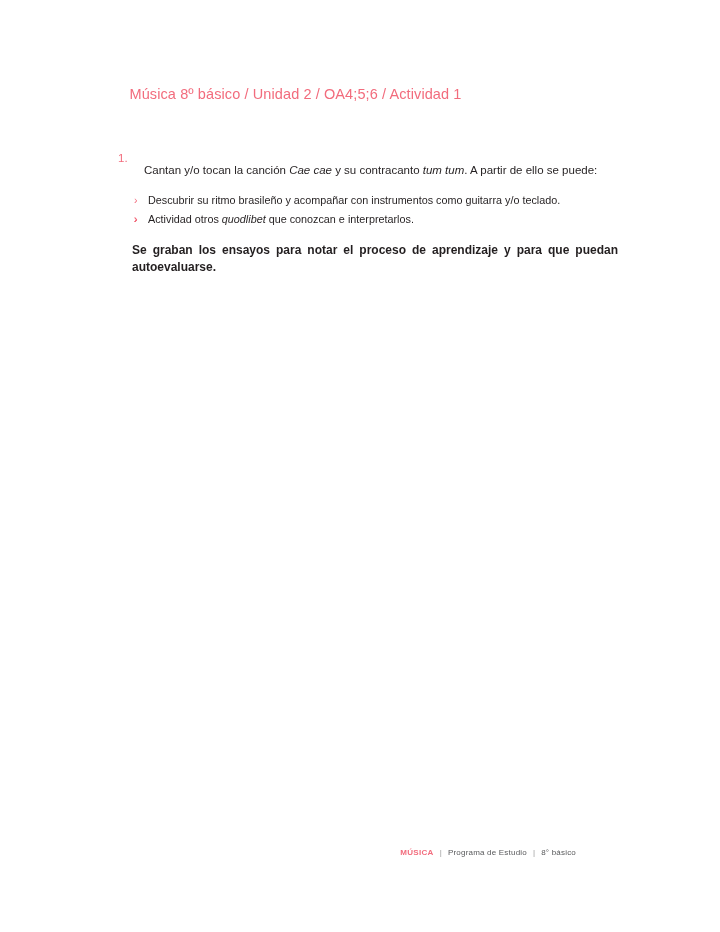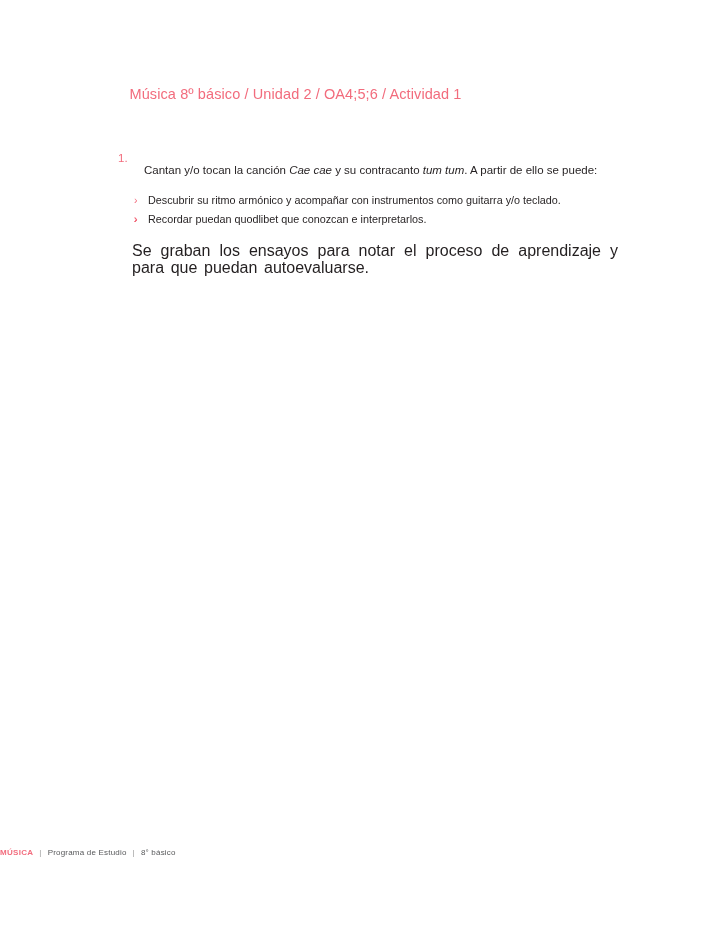--- a/index.html
+++ b/index.html
@@ -77,35 +77,37 @@
   }
   .bullets li .chev {
     position: absolute;
     left: 2px;
     top: 0;
     color: #f26c7d;
     font-size: 10.5px;
     line-height: 18.5px;
   }
   .bullets li .it {
+    font-style: italic;
   }
   .closing {
     margin: 14px 0 0 0;
-    font-size: 16px;
+    font-size: 12px;
     line-height: 17px;
     text-align: justify;
     color: #231f20;
     word-spacing: 2.2px;
+    font-weight: bold;
   }
   .footer {
     position: absolute;
     left: 0;
     top: 848px;
     width: 576px;
-    text-align: left;
+    text-align: right;
     font-size: 8px;
     color: #58595b;
     letter-spacing: 0.2px;
   }
   .footer .subject {
     color: #f26c7d;
     font-weight: 700;
     letter-spacing: 0.3px;
   }
   .footer .sep {
@@ -129,33 +131,33 @@
   <div class="content">
 
     <div class="item">
       <div class="item-number">1.</div>
       <div class="item-body">
 
         <p class="lead"><span>Cantan y/o tocan la canción </span><span class="it">Cae cae</span><span> y su contracanto </span><span class="it">tum tum</span><span>. A  partir de ello se puede:</span></p>
 
         <ul class="bullets">
           <li>
-            <span class="chev">›</span><span>Descubrir su ritmo armónico y acompañar con instrumentos como guitarra y/o teclado.</span>
+            <span class="chev">›</span><span>Descubrir su ritmo brasileño y acompañar con instrumentos como guitarra y/o teclado.</span>
           </li>
           <li>
             <span class="chev">›</span>
           </li>
           <li>
             <span class="chev">›</span>
           </li>
           <li>
             <span class="chev">›</span>
           </li>
           <li>
-            <span class="chev">›</span><span>Recordar puedan </span><span class="it">quodlibet</span><span> que conozcan e interpretarlos.</span>
+            <span class="chev">›</span><span>Actividad otros </span><span class="it">quodlibet</span><span> que conozcan e interpretarlos.</span>
           </li>
         </ul>
 
         <p class="closing">Se graban los ensayos para notar el proceso de aprendizaje y para que puedan autoevaluarse.</p>
 
       </div>
     </div>
 
   </div>
 

